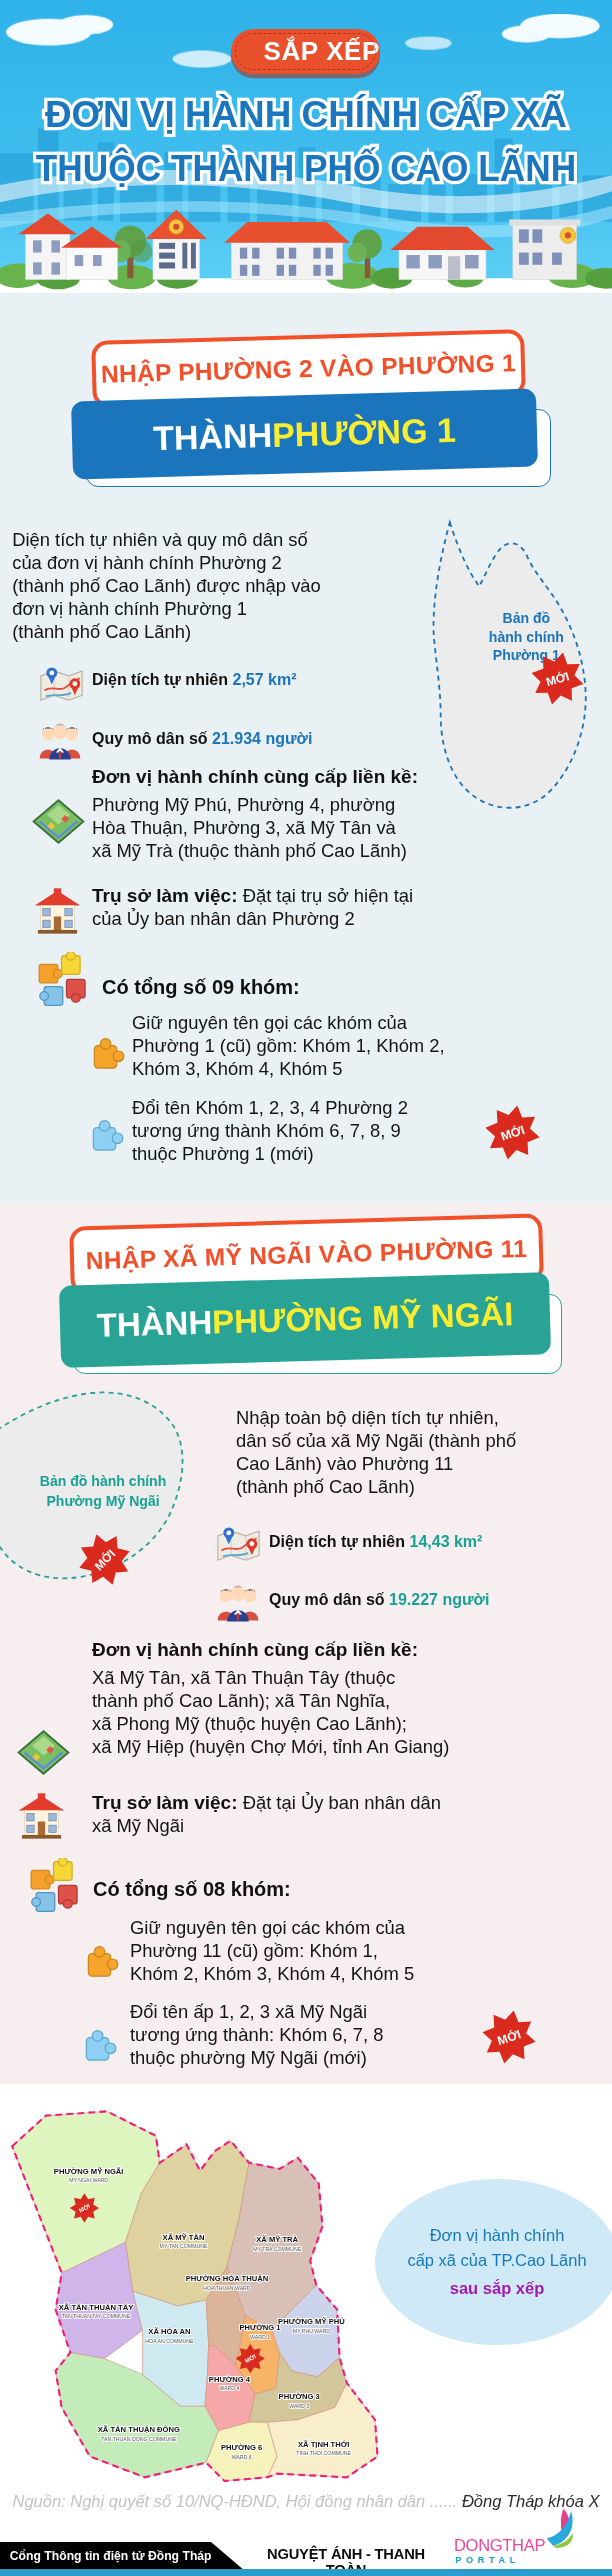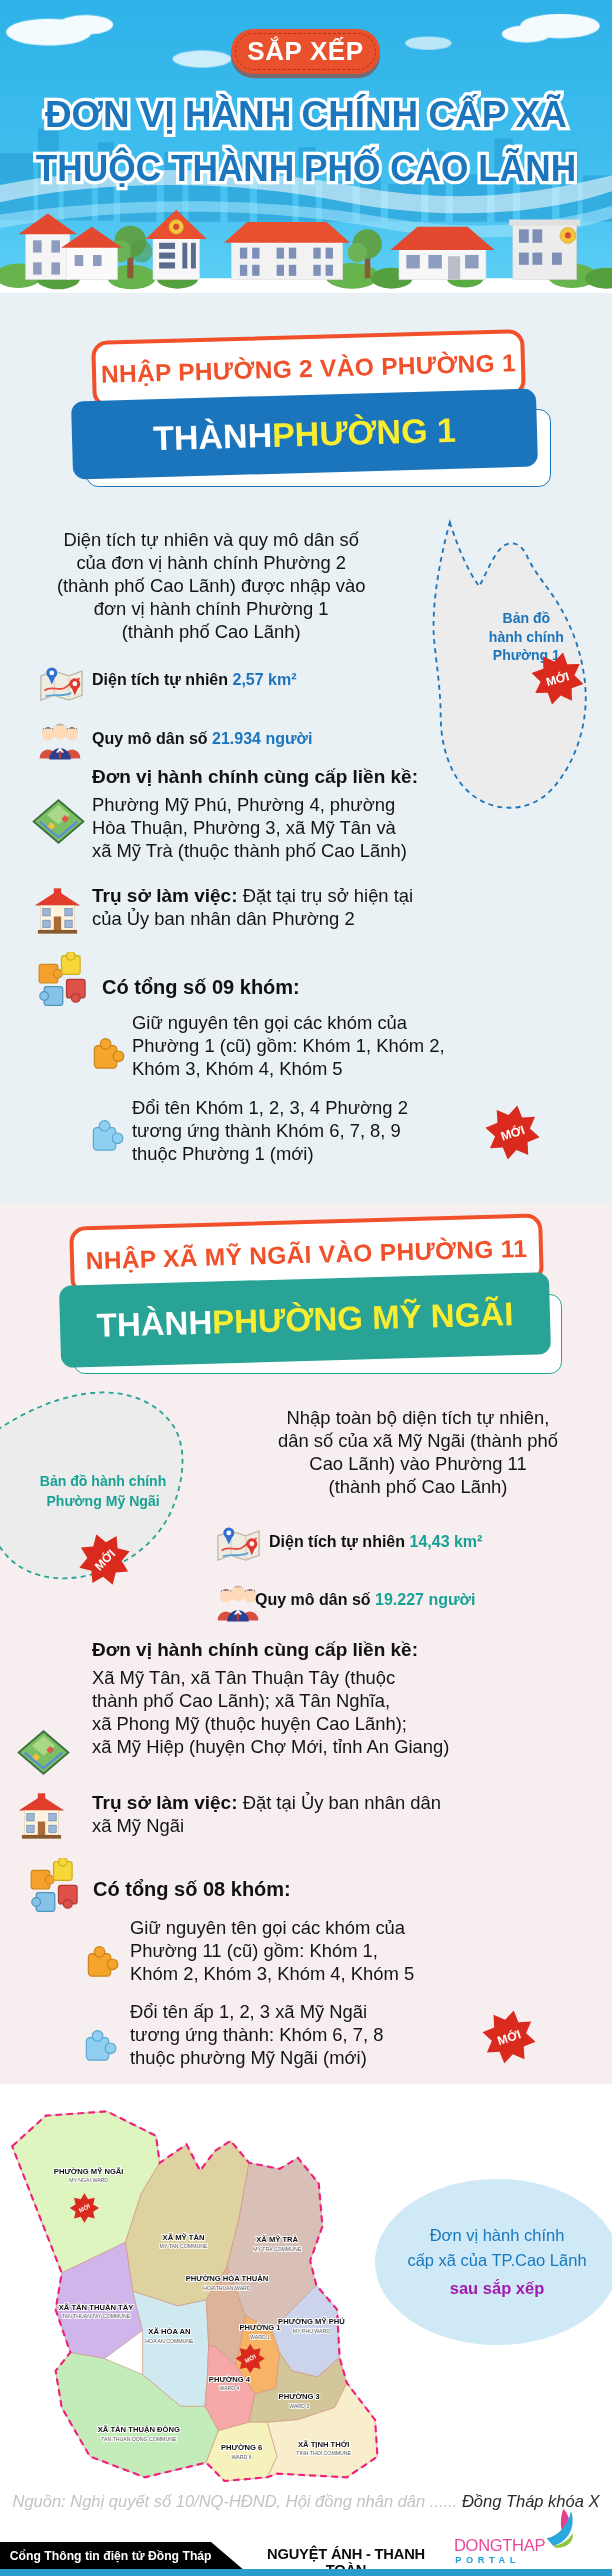--- a/index.html
+++ b/index.html
@@ -3,36 +3,36 @@
 <meta charset="utf-8">
 <style>
   html,body{margin:0;padding:0;background:#fff}
   #page{position:relative;width:612px;height:2576px;overflow:hidden;background:#fff;
         font-family:"Liberation Sans","DejaVu Sans",sans-serif;color:#1c1c1c}
   .abs{position:absolute}
   .pre{white-space:pre-line}
   
   .sky{left:0;top:0;width:612px;height:293px;background:linear-gradient(180deg,#2eb2e8 0%,#3fbdee 55%,#5fd0f5 100%)}
   .badge-pill{left:231px;top:29px;width:149px;height:45px;background:#e9512d;border-radius:24.5px;
-      box-shadow:0 4.3px 0 rgba(171,43,20,.55);display:flex;align-items:center;justify-content:center}
+      box-shadow:0 4.3px 0 rgba(171,43,20,.55);display:flex;align-items:center;justify-content:flex-end}
   .badge-pill .inner{position:absolute;inset:4.3px;border:1.8px dashed rgba(120,15,5,.5);border-radius:21px}
   .badge-pill span{color:#fff;font-weight:800;font-size:26px;letter-spacing:0.6px}
   
   .bg1{left:0;top:293px;width:612px;height:910px;background:#e9f1f4}
   .bg2{left:0;top:1203px;width:612px;height:881px;background:#f7eef0}
   
   .hdr-red{background:#fff;border:4.9px solid #f1502a;border-radius:16px;display:flex;align-items:center;justify-content:center;
       transform:rotate(-1.6deg);box-shadow:0 3.1px 0 rgba(0,0,0,.06)}
   .hdr-red span{color:#f1512a;font-weight:800;font-size:24.5px;letter-spacing:0.3px;text-align:center}
   .ghost{background:#fff;border:1.8px solid;border-radius:12.2px}
   .result-box{border-radius:12.2px;display:flex;align-items:center;justify-content:center;transform:rotate(-1.6deg);font-weight:800}
   .result-box .w{color:#fff}
   .result-box .y{color:#f9ed32}
   
-  .desc{font-size:18.4px;line-height:23px;text-align:center;color:#141414}
+  .desc{font-size:18.4px;line-height:23px;color:#141414}
   .body-text{font-size:18.4px;line-height:23px;color:#141414}
   .lead{font-weight:bold;font-size:19px;color:#111}
   .stat{font-size:16px;font-weight:bold;color:#111;white-space:nowrap}
   .v-blue{color:#1b75bc}.v-teal{color:#18a295}
   .tot{font-size:20px;font-weight:bold;color:#111}
   
   .blob-label1{fill:#1b75bc;font-weight:bold;font-size:23px}
   .blob-label2{fill:#18a295;font-weight:bold;font-size:23px}
   
   .bubble{left:375px;top:2179px;width:244px;height:166px;background:#cfe9f7;border-radius:50%;
@@ -390,21 +390,21 @@
     <path d="M1,62 a14,15 0 0,1 28,0 Z" fill="#d84f3f"></path>
     <circle cx="55" cy="22" r="10" fill="#ffd9b8"></circle>
       <path d="M45,20 a10,10 0 0,1 20,0 l-2,-8 -16,0 Z" fill="#4a2f1b"></path>
     <path d="M41,62 a14,15 0 0,1 28,0 Z" fill="#d84f3f"></path>
     <circle cx="35" cy="18" r="12" fill="#ffd9b8"></circle>
       <path d="M23,16 a12,12 0 0,1 24,0 l-3,-9 -18,0 Z" fill="#33221244"></path>
     <path d="M17,64 a18,19 0 0,1 36,0 Z" fill="#2b3f8f"></path>
     <polygon points="35,44 28,52 42,52" fill="#ffffff"></polygon>
       <rect x="33" y="50" width="4" height="12" fill="#c8372d"></rect>
   </svg>
-  <div class="abs stat" style="left:255px;top:1591px">
+  <div class="abs stat" style="left:269px;top:1591px">
     <span>Quy mô dân số </span><span class="v-teal">19.227 người</span>
   </div>
 
   <svg class="abs" style="left:17px;top:1730px" width="53" height="45" viewBox="0 0 86 74">
     <polygon points="43,2 84,37 43,72 2,37" fill="#7cbf63" stroke="#39703c" stroke-width="3"></polygon>
     <polygon points="43,10 62,26 43,42 24,26" fill="#a8d888"></polygon>
     <path d="M12,37 L43,63 74,37" stroke="#5c8fd6" stroke-width="4" fill="none"></path>
     <rect x="50" y="28" width="9" height="9" fill="#e2574c" transform="rotate(40 54 32)"></rect>
     <rect x="27" y="40" width="9" height="9" fill="#f0c33c" transform="rotate(40 31 44)"></rect>
   </svg>

